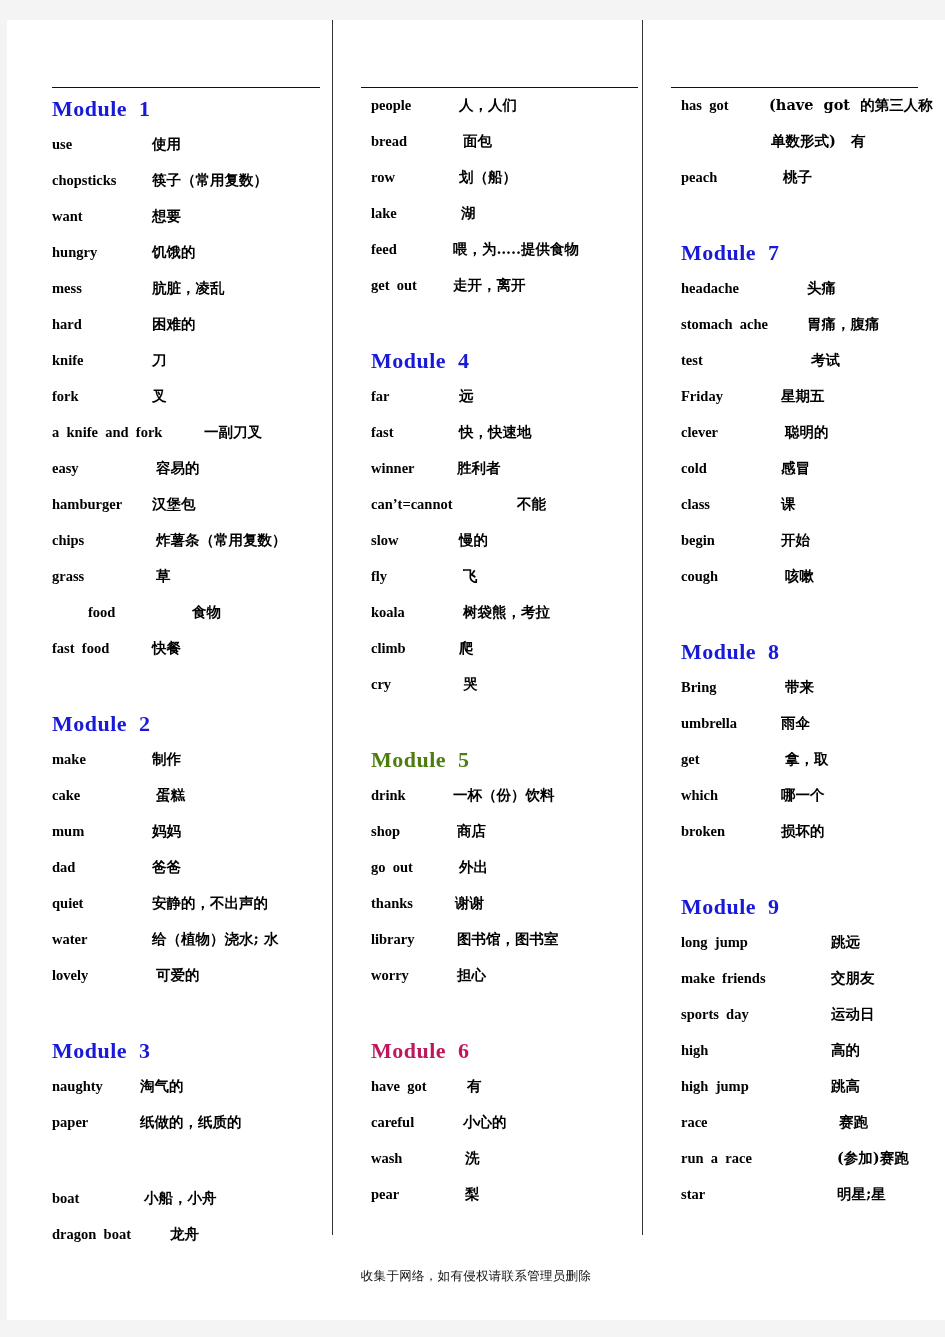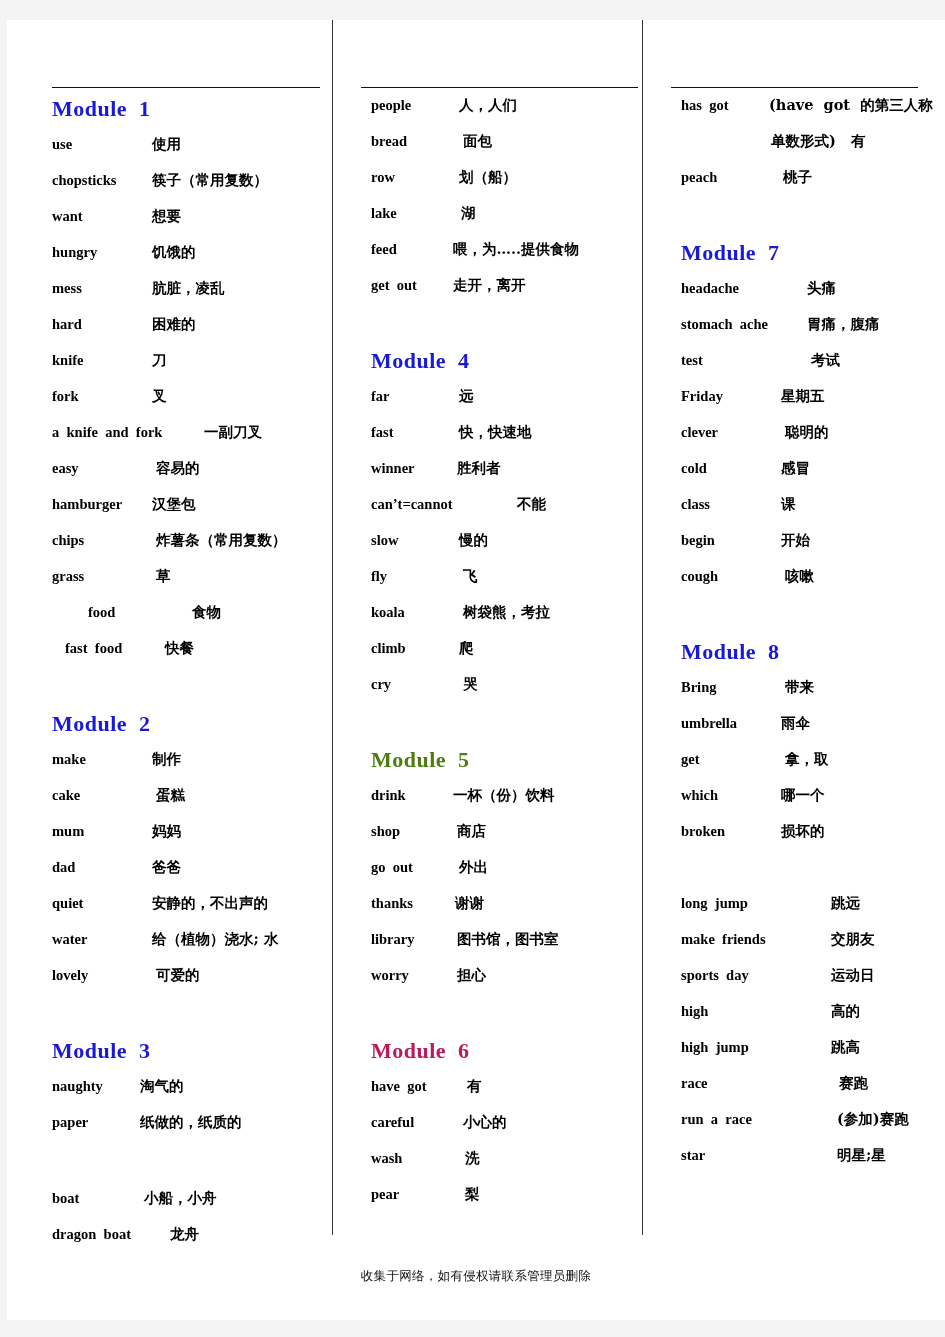--- a/index.html
+++ b/index.html
@@ -123,21 +123,21 @@
           <div class="entry"><span class="term" style="min-width: 100px;">mess</span><span class="def">肮脏，凌乱</span></div>
           <div class="entry"><span class="term" style="min-width: 100px;">hard</span><span class="def">困难的</span></div>
           <div class="entry"><span class="term" style="min-width: 100px;">knife</span><span class="def">刀</span></div>
           <div class="entry"><span class="term" style="min-width: 100px;">fork</span><span class="def">叉</span></div>
           <div class="entry"><span class="term" style="min-width: 152px;">a  knife  and  fork</span><span class="def">一副刀叉</span></div>
           <div class="entry"><span class="term" style="min-width: 104px;">easy</span><span class="def">容易的</span></div>
           <div class="entry"><span class="term" style="min-width: 100px;">hamburger</span><span class="def">汉堡包</span></div>
           <div class="entry"><span class="term" style="min-width: 104px;">chips</span><span class="def">炸薯条（常用复数）</span></div>
           <div class="entry"><span class="term" style="min-width: 104px;">grass</span><span class="def">草</span></div>
           <div class="entry"><span class="term" style="min-width: 104px; margin-left: 36px;">food</span><span class="def">食物</span></div>
-          <div class="entry"><span class="term" style="min-width: 100px; margin-left: 13px;">fast  food</span><span class="def">快餐</span></div>
+          <div class="entry"><span class="term" style="min-width: 100px;">fast  food</span><span class="def">快餐</span></div>
           <div class="module-gap"></div>
           <div class="module-head" style="color: rgb(25, 25, 216);">Module  2</div>
           <div class="entry"><span class="term" style="min-width: 100px;">make</span><span class="def">制作</span></div>
           <div class="entry"><span class="term" style="min-width: 104px;">cake</span><span class="def">蛋糕</span></div>
           <div class="entry"><span class="term" style="min-width: 100px;">mum</span><span class="def">妈妈</span></div>
           <div class="entry"><span class="term" style="min-width: 100px;">dad</span><span class="def">爸爸</span></div>
           <div class="entry"><span class="term" style="min-width: 100px;">quiet</span><span class="def">安静的，不出声的</span></div>
           <div class="entry"><span class="term" style="min-width: 100px;">water</span><span class="def">给（植物）浇水; 水</span></div>
           <div class="entry"><span class="term" style="min-width: 104px;">lovely</span><span class="def">可爱的</span></div>
           <div class="module-gap"></div>
@@ -204,20 +204,21 @@
           <div class="entry"><span class="term" style="min-width: 100px;">begin</span><span class="def">开始</span></div>
           <div class="entry"><span class="term" style="min-width: 104px;">cough</span><span class="def">咳嗽</span></div>
           <div class="module-gap"></div>
           <div class="module-head" style="color: rgb(25, 25, 216);">Module  8</div>
           <div class="entry"><span class="term" style="min-width: 104px;">Bring</span><span class="def">带来</span></div>
           <div class="entry"><span class="term" style="min-width: 100px;">umbrella</span><span class="def">雨伞</span></div>
           <div class="entry"><span class="term" style="min-width: 104px;">get</span><span class="def">拿，取</span></div>
           <div class="entry"><span class="term" style="min-width: 100px;">which</span><span class="def">哪一个</span></div>
           <div class="entry"><span class="term" style="min-width: 100px;">broken</span><span class="def">损坏的</span></div>
           <div class="module-gap"></div>
+          <div class="module-head" style="color: rgb(25, 25, 216);">Module  9</div>
           <div class="entry"><span class="term" style="min-width: 150px;">long  jump</span><span class="def">跳远</span></div>
           <div class="entry"><span class="term" style="min-width: 150px;">make  friends</span><span class="def">交朋友</span></div>
           <div class="entry"><span class="term" style="min-width: 150px;">sports  day</span><span class="def">运动日</span></div>
           <div class="entry"><span class="term" style="min-width: 150px;">high</span><span class="def">高的</span></div>
           <div class="entry"><span class="term" style="min-width: 150px;">high  jump</span><span class="def">跳高</span></div>
           <div class="entry"><span class="term" style="min-width: 158px;">race</span><span class="def">赛跑</span></div>
           <div class="entry"><span class="term" style="min-width: 156px;">run  a  race</span><span class="def">(参加)赛跑</span></div>
           <div class="entry"><span class="term" style="min-width: 156px;">star</span><span class="def">明星;星</span></div>
         </div>
     </div>

